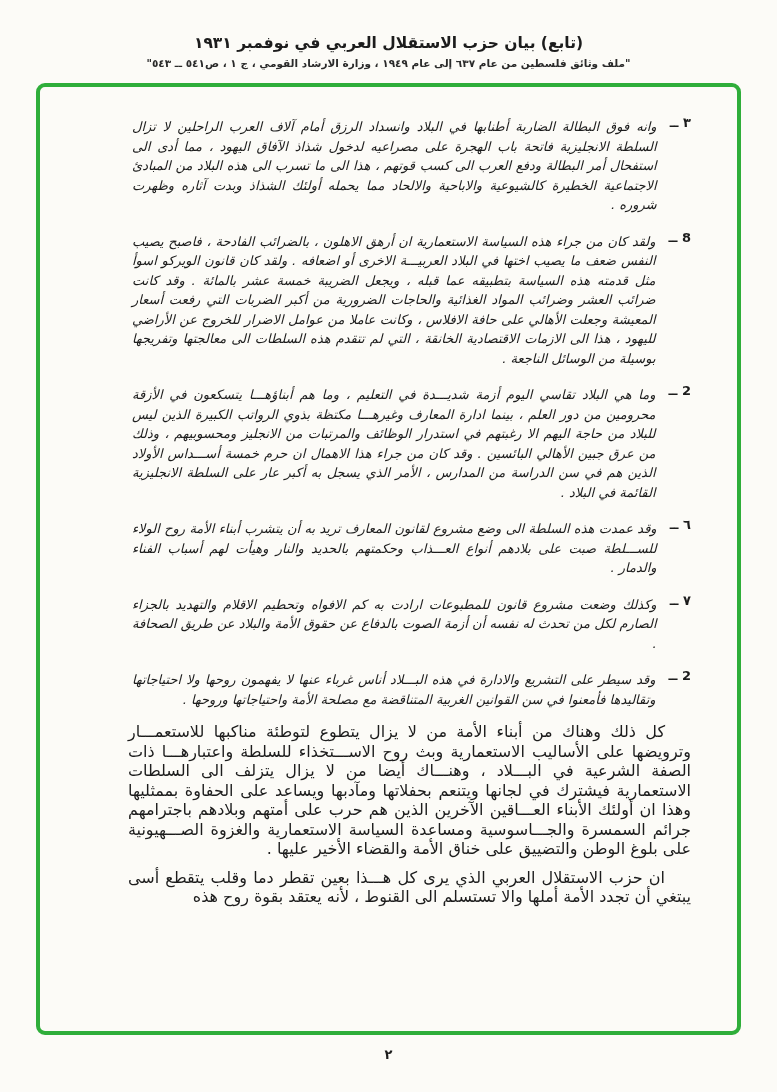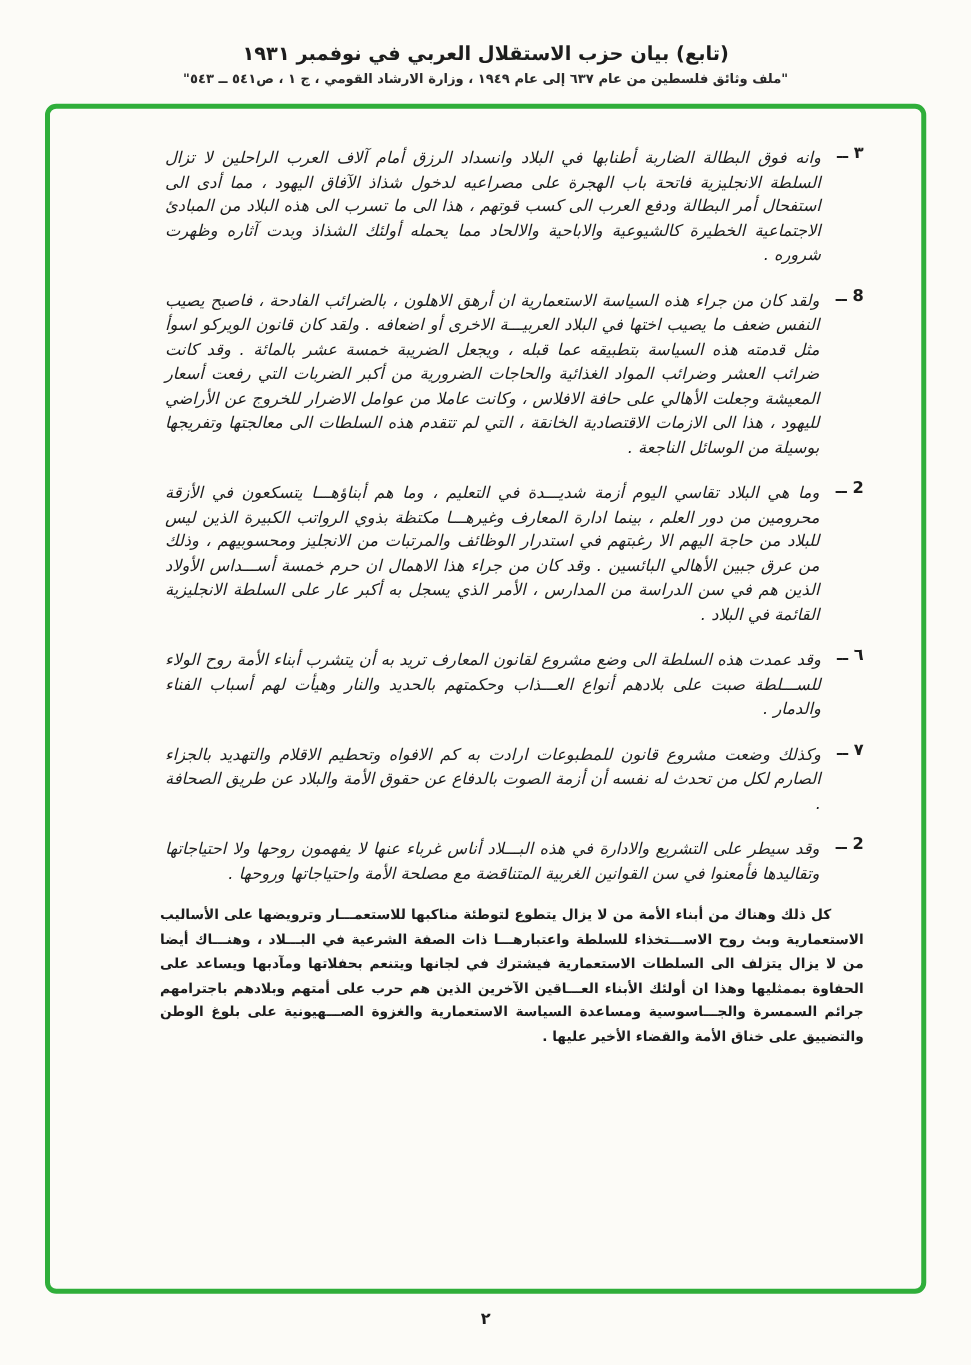--- a/index.html
+++ b/index.html
@@ -64,25 +64,24 @@
   .ptext {
     margin: 4px;
     flex: 1 1 auto;
     font-size: 13px;
     line-height: 19.5px;
     text-align: justify;
     font-style: italic;
   }
   .closing {
     margin: 0 0 9px 0;
-    font-size: 11px;
+    font-size: 16px;
     line-height: 19.5px;
     text-align: justify;
     text-indent: 26px;
-    font-weight: bold;
   }
   .page-footer {
     text-align: center;
     margin-top: 9px;
   }
   .page-number {
     font-size: 13px;
     font-weight: bold;
   }
 </style>
@@ -122,20 +121,21 @@
       <span class="num">٧ ــ</span>
       <p class="ptext">وكذلك وضعت مشروع قانون للمطبوعات ارادت به كم الافواه وتحطيم الاقلام والتهديد بالجزاء الصارم لكل من تحدث له نفسه أن أزمة الصوت بالدفاع عن حقوق الأمة والبلاد عن طريق الصحافة .</p>
     </div>
 
     <div class="para">
       <span class="num">2 ــ</span>
       <p class="ptext">وقد سيطر على التشريع والادارة في هذه البـــلاد أناس غرباء عنها لا يفهمون روحها ولا احتياجاتها وتقاليدها فأمعنوا في سن القوانين الغربية المتناقضة مع مصلحة الأمة واحتياجاتها وروحها .</p>
     </div>
 
     <p class="closing">كل ذلك وهناك من أبناء الأمة من لا يزال يتطوع لتوطئة مناكبها للاستعمـــار وترويضها على الأساليب الاستعمارية وبث روح الاســـتخذاء للسلطة واعتبارهـــا ذات الصفة الشرعية في البـــلاد ، وهنـــاك أيضا من لا يزال يتزلف الى السلطات الاستعمارية فيشترك في لجانها ويتنعم بحفلاتها ومآدبها ويساعد على الحفاوة بممثليها وهذا ان أولئك الأبناء العـــاقين الآخرين الذين هم حرب على أمتهم وبلادهم باجترامهم جرائم السمسرة والجـــاسوسية ومساعدة السياسة الاستعمارية والغزوة الصـــهيونية على بلوغ الوطن والتضييق على خناق الأمة والقضاء الأخير عليها .</p>
+    <p class="closing">ان حزب الاستقلال العربي الذي يرى كل هـــذا بعين تقطر دما وقلب يتقطع أسى يبتغي أن تجدد الأمة أملها والا تستسلم الى القنوط ، لأنه يعتقد بقوة روح هذه</p>
 
   </main>
 
   <footer class="page-footer">
     <span class="page-number">٢</span>
   </footer>
 
 </div>
 
 </body></html>

